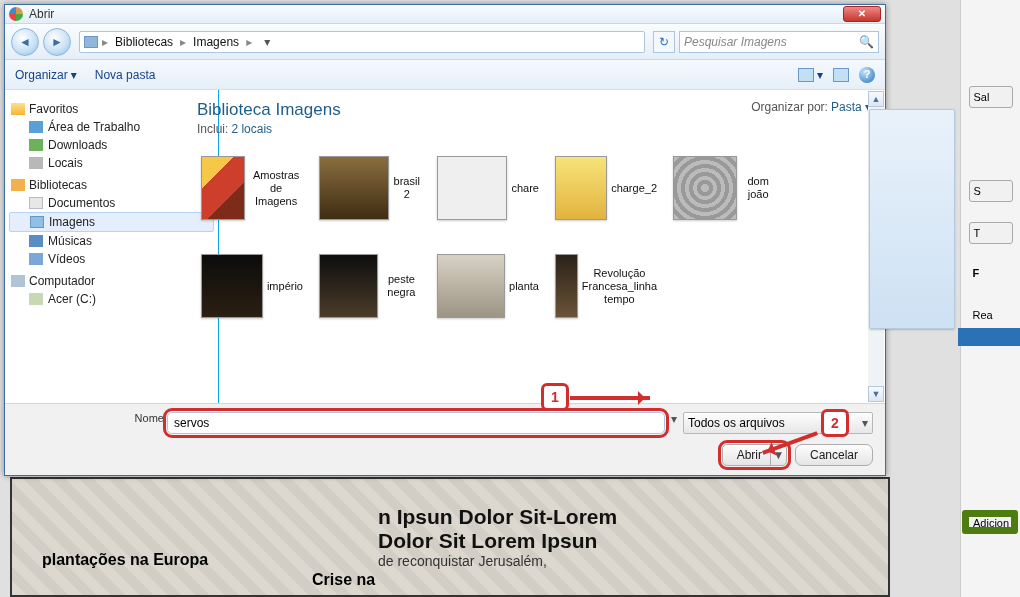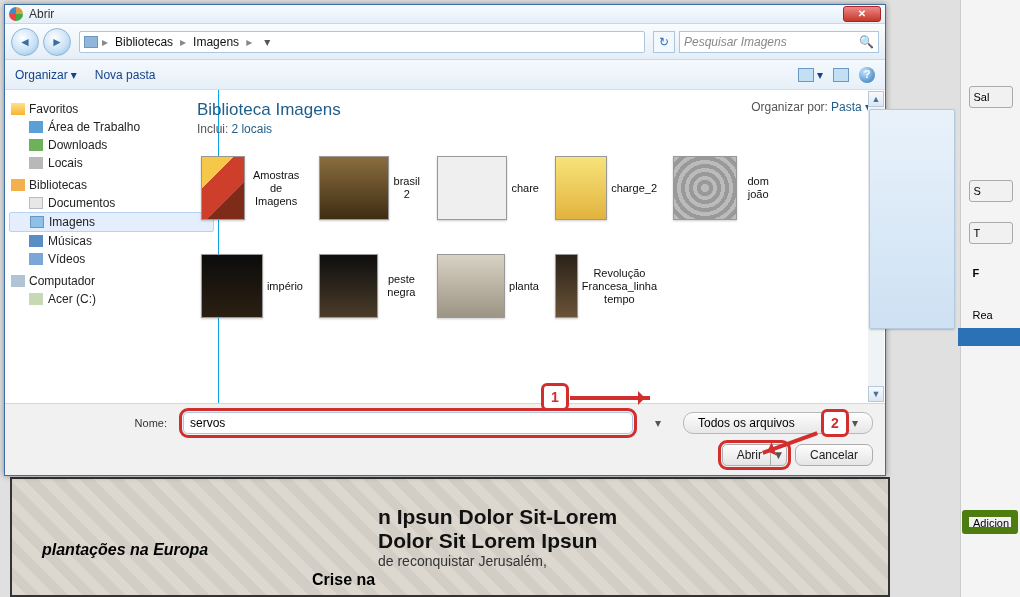--- a/index.html
+++ b/index.html
@@ -6,21 +6,21 @@
 body { width: 1020px; height: 597px; background: #e0e0e0; position: relative; overflow: hidden; }
 
 
 .bg-right { position: absolute; right: 0; top: 0; width: 60px; height: 597px; background: #f4f4f4; border-left: 1px solid #ccc; }
 .bg-right .btn { display:block; margin: 6px auto; width: 44px; height: 22px; background:#f1f1f1; border:1px solid #aaa; border-radius:3px; font-size:11px; text-align:left; padding:3px 4px; overflow:hidden;}
 .bg-bottomstrip { position:absolute; left:10px; bottom:0; width: 880px; height: 120px; background: repeating-linear-gradient(45deg,#dcd8cf 0 10px,#d2cec5 10px 20px); border:2px solid #333; padding:6px;}
 .bg-bottomstrip .newsblock { position:absolute; right:150px; top:10px; width:360px; font-family: Georgia, serif; margin-top: 16px;}
 .bg-bottomstrip h2 { font-size:21px; font-weight:bold; color:#111;}
 .bg-bottomstrip .small {font-size:14px;color:#333;}
 .bg-bottomstrip .crise{position:absolute; left:300px; bottom:6px; font-weight:bold; font-size:16px;}
-.bg-bottomstrip .plant{position:absolute; left:30px; bottom:36px; font-weight:bold; font-size:16px;font-style:italic;}
+.bg-bottomstrip .plant{position:absolute; left:30px; bottom:26px; font-weight:bold; font-size:16px;}
 
 
 .window { position:absolute; left:4px; top:4px; width:882px; height:472px; background:#fff; border:1px solid #3a6ea5; box-shadow:0 0 6px rgba(0,0,0,.4);}
 .glassbar { position:absolute; left:0; top:0; right:0; height:19px; background:linear-gradient(#f7fbff,#e4eef8); border-bottom:1px solid #c9d7e8; }
 .glassbar .title { position:absolute; left:24px; top:2px; color:#333;}
 .glassbar .chrome { position:absolute; left:4px; top:2px; width:14px; height:14px; border-radius:50%; background: conic-gradient(#d94 0 90deg,#4a4 90deg 180deg,#e44 180deg 270deg,#48c 270deg 360deg);}
 .glassbar .closebtn { position:absolute; right:4px; top:1px; width:38px; height:16px; background:linear-gradient(#e88,#c43828); border:1px solid #a22; border-radius:3px; color:#fff; text-align:center; font-weight:bold; font-size:10px; line-height:13px;}
 
 .navrow { position:absolute; left:0; top:19px; right:0; height:36px; background:linear-gradient(#fafcfe,#e5eef7); border-bottom:1px solid #c9d7e8; display:flex; align-items:center; padding:0 6px; gap:4px;}
 .navbtn { width:28px; height:28px; border-radius:50%; background:radial-gradient(circle at 40% 35%,#fff,#c6dff5 60%,#8cb7dd); border:1px solid #8db6da; display:flex; align-items:center;justify-content:center; color:#3a6ea5;}
@@ -71,24 +71,24 @@
 
 .badge { position:absolute; width:28px; height:28px; background:#fff; border:3px solid #d22e2e; border-radius:6px; color:#d22e2e; font-weight:bold; display:flex;align-items:center;justify-content:center; font-size:14px; z-index:5;}
 .arrow { position:absolute; height:0; border-top:4px solid #d22e2e; z-index:4;}
 .arrow::after{content:"";position:absolute;right:-2px;top:-9px;border:7px solid transparent;border-left-color:#d22e2e;}
 
 .scrollbar { position:absolute; right:1px; top:86px; width:16px; bottom:73px; background:#f0f3f6;}
 .scrollbar .btn {height:16px;background:linear-gradient(#f7fafd,#dbe7f4);border:1px solid #b6c9dc;display:flex;align-items:center;justify-content:center;color:#4a729a;font-size:9px;}
 .scrollbar .thumb {position:absolute;left:1px;right:1px;top:18px;height:220px;background:linear-gradient(#e9f2fb,#cde1f3);border:1px solid #b6c9dc;border-radius:2px;}
 
 .bottombar { position:absolute; left:0; right:0; bottom:0; height:72px; background:#f1f1f1; border-top:1px solid #d6d6d6; padding:8px 12px;}
-.namerow { display:flex; align-items:center; gap:16px; }
+.namerow { display:flex; align-items:flex-start; gap:0; }
 .namerow label { width:150px; text-align:right; color:#333; font-size:11px;}
 .namefield { flex:1; height:22px; border:1px solid #aac8e4; background:#fff; padding:2px 6px; font-size:12px;}
-.filterbox { width:190px; height:22px; border:1px solid #b8b8b8; background:linear-gradient(#fdfdfd,#e7e7e7); border-radius:10px; display:flex;align-items:center;padding:0 14px; font-size:11px;}
+.filterbox { width:190px; height:22px; border:1px solid #b8b8b8; background:linear-gradient(#fdfdfd,#e7e7e7); border-radius:2px; display:flex;align-items:center;padding:0 4px; font-size:11px;}
 .filterbox .dd{margin-left:auto;color:#555;}
 .btnrow { display:flex; justify-content:flex-end; gap:8px; margin-top:10px;}
 .dlgbtn { height:22px; padding:0 14px; border:1px solid #adadad; background:linear-gradient(#fdfdfd,#e5e5e5); border-radius:7px; font-size:11px; color:#222; display:flex;align-items:center;}
 .dlgbtn.split { padding-right:0;}
 .dlgbtn .splitdd{width:16px;border-left:1px solid #adadad;text-align:center;margin-left:8px;color:#555;align-self:stretch;display:flex;align-items:center;justify-content:center;}
 .dlgbtn.hot { outline:3px solid #d22e2e; border-radius:5px; outline-offset:1px;}
 .namefield.hot{ outline:3px solid #d22e2e; border-radius:5px; outline-offset:1px;}
 
 
 .t0{background:linear-gradient(135deg,#f6c84a 0 30%,#ce3f2b 30% 65%,#7f2b1a 65%);}

